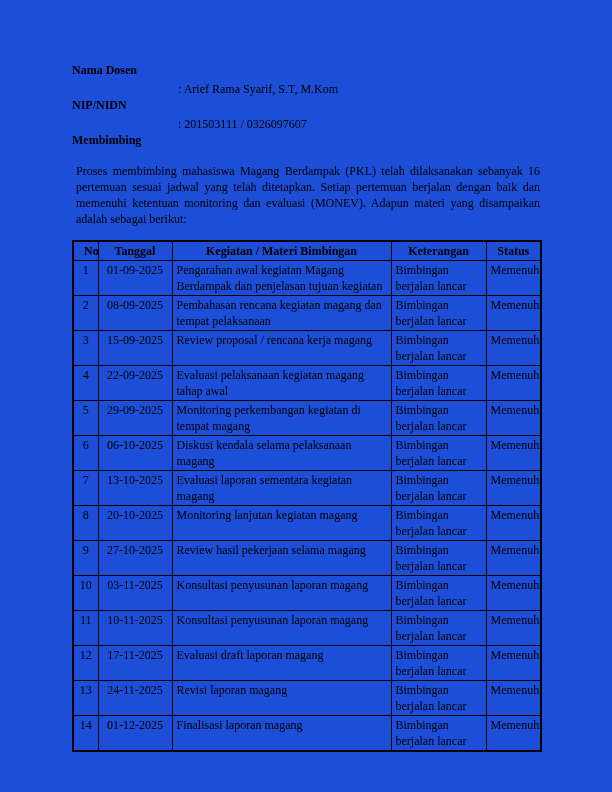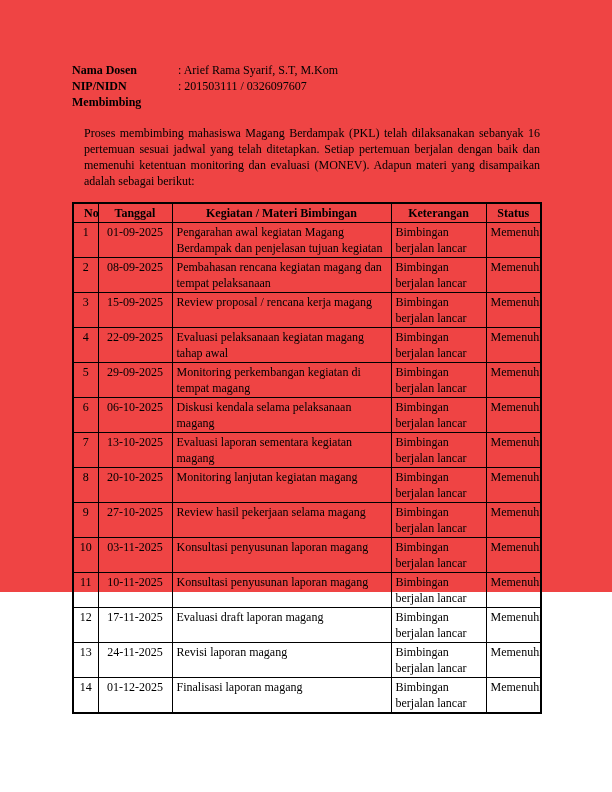--- a/index.html
+++ b/index.html
@@ -14,36 +14,36 @@
     font-family: "Liberation Serif", serif;
     font-size: 12px;
     line-height: 16px;
     color: #000000;
     overflow: hidden;
   }
   .page {
     position: absolute;
     top: 0; left: 0;
     width: 612px;
-    height: 592px;
+    height: 792px;
     box-sizing: border-box;
     padding: 62px 72px 0 72px;
-    background: #ef4444;
+    background: #1d4ed8;
   }
   .info-block { margin: 0 0 15px 0; }
   .info-row { display: flex; }
   .info-label {
     width: 106px;
     font-weight: bold;
     flex: 0 0 106px;
   }
-  .info-value { flex: 1; }
+  .info-value { flex: 1; margin-top: 19px; }
   .para {
     text-align: justify;
-    margin: 0 0 13px 12px;
+    margin: 0 0 13px 4px;
   }
   table.log {
     border-collapse: collapse;
     table-layout: fixed;
     width: 468px;
     border: 2px solid #000;
   }
   table.log th, table.log td {
     border: 1px solid #000;
     vertical-align: top;

